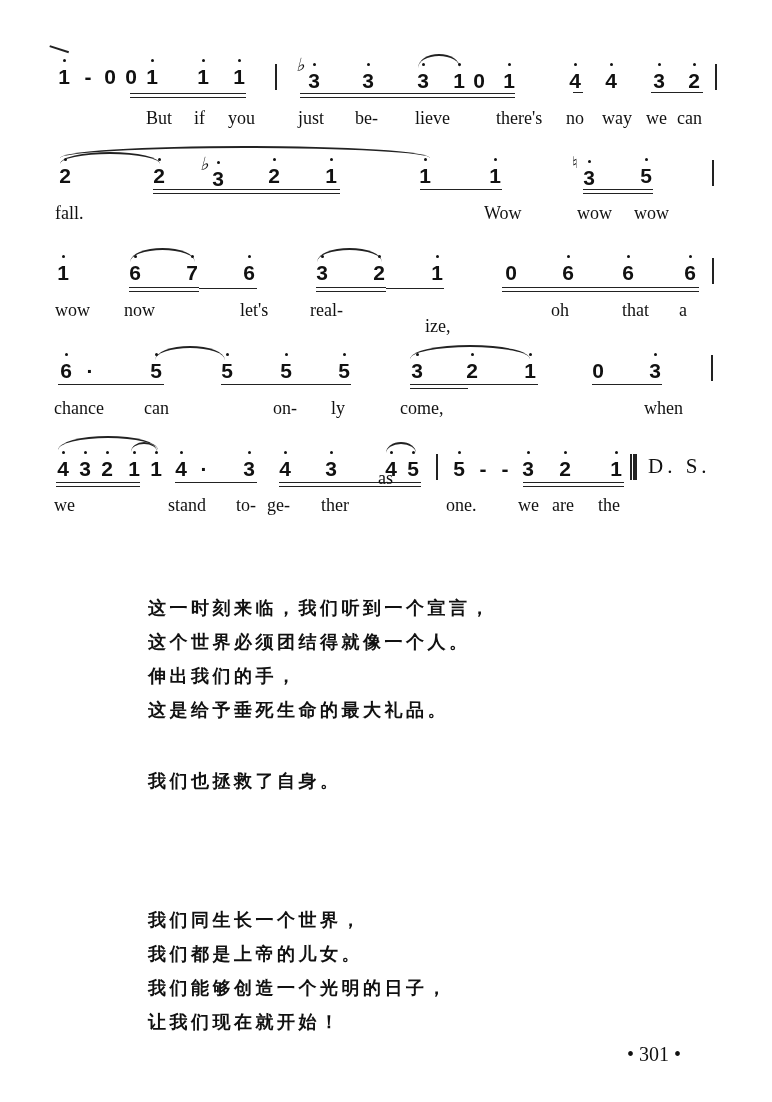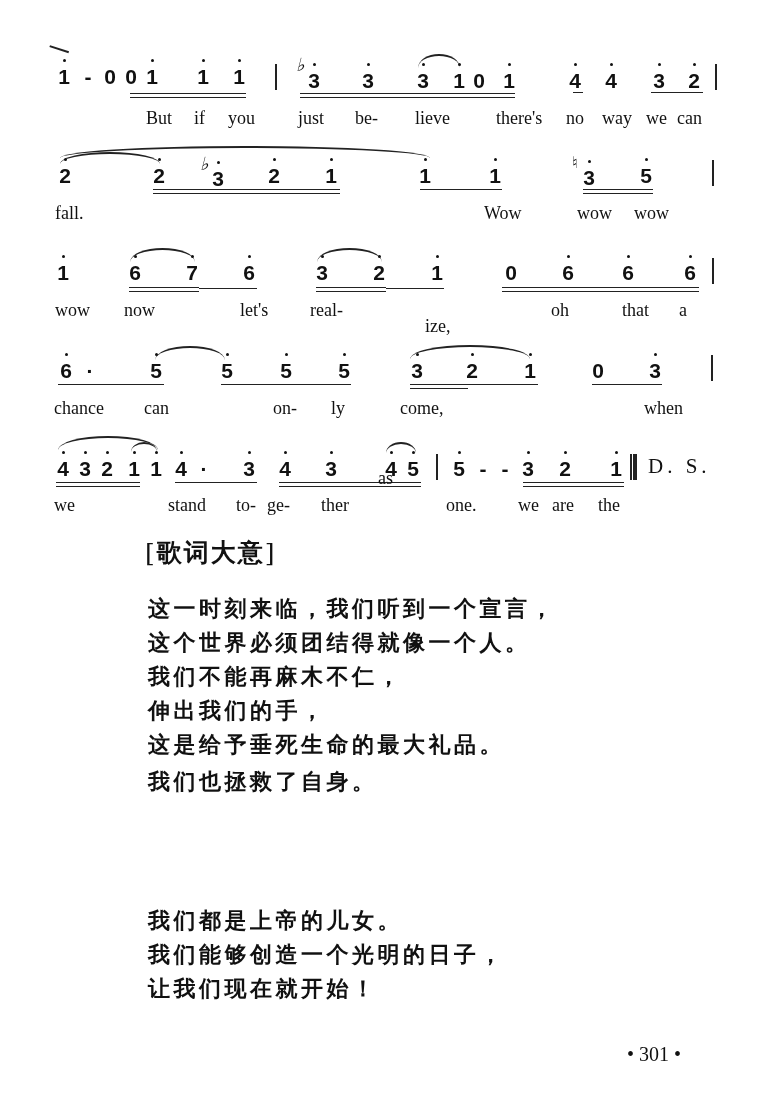--- a/index.html
+++ b/index.html
@@ -11,21 +11,21 @@
   .acc{position:absolute;font-family:"Liberation Serif",serif;font-style:italic;font-size:18px;line-height:18px;}
   .lyric{position:absolute;font-family:"Liberation Serif",serif;font-size:18px;line-height:20px;white-space:nowrap;}
   .ul{position:absolute;height:0;border-top:1.6px solid #222;}
   .ul2{position:absolute;height:3px;border-top:1.6px solid #222;border-bottom:1.6px solid #222;}
   .bar{position:absolute;width:2px;height:26px;background:#222;}
   .dbar{position:absolute;width:7px;height:26px;border-left:2px solid #222;border-right:4px solid #222;box-sizing:border-box;}
   .slur{position:absolute;border-top:2px solid #222;border-radius:50% 50% 0 0/100% 100% 0 0;height:12px;}
   .ds{position:absolute;font-family:"Liberation Serif",serif;font-size:21px;letter-spacing:4px;}
   .section-title{position:absolute;left:145px;top:536px;font-family:"DejaVu Sans",sans-serif;font-weight:bold;font-size:25px;letter-spacing:2px;}
   .bracket{font-weight:normal;font-family:"DejaVu Serif",serif;}
-  .verse{position:absolute;left:148px;font-family:Liberation Sans, sans-serif;font-weight:bold;font-size:22px;letter-spacing:3.5px;line-height:34px;}
+  .verse{position:absolute;left:148px;font-family:Liberation Mono, monospace;font-weight:bold;font-size:18px;letter-spacing:3.5px;line-height:34px;}
   .pagenum{position:absolute;left:627px;top:1043px;font-family:"Liberation Serif",serif;font-size:20px;}
 </style>
 </head>
 <body>
 
 <div class="page">
 
   <div class="row" style="top:0">
     <div class="slur" style="left:48px;top:48px;width:20px;height:8px;transform:rotate(18deg);border-radius:0;"></div>
     <div class="note" style="left:56px;top:66px"><span class="dot"></span><span>1</span></div>
@@ -187,36 +187,33 @@
     <div class="lyric" style="left:236px;top:495px">to-</div>
     <div class="lyric" style="left:267px;top:495px">ge-</div>
     <div class="lyric" style="left:321px;top:495px">ther</div>
     <div class="lyric" style="left:378px;top:468px">as</div>
     <div class="lyric" style="left:446px;top:495px">one.</div>
     <div class="lyric" style="left:518px;top:495px">we</div>
     <div class="lyric" style="left:552px;top:495px">are</div>
     <div class="lyric" style="left:598px;top:495px">the</div>
   </div>
 
-  <div class="section-title">
-    <span class="bracket">[</span><span>歌词大意</span><span class="bracket">]</span>
-  </div>
 
   <div class="verse" style="top:592px">
     <div>这一时刻来临，我们听到一个宣言，</div>
     <div>这个世界必须团结得就像一个人。</div>
-    <div>我们不能再麻木不仁，</div>
     <div>伸出我们的手，</div>
     <div>这是给予垂死生命的最大礼品。</div>
   </div>
 
   <div class="verse" style="top:765px">
     <div>我们也拯救了自身。</div>
   </div>
 
   <div class="verse" style="top:904px">
+    <div>我们同生长一个世界，</div>
     <div>我们都是上帝的儿女。</div>
     <div>我们能够创造一个光明的日子，</div>
     <div>让我们现在就开始！</div>
   </div>
 
   <div class="pagenum">• 301 •</div>
 </div>
 
 </body></html>

